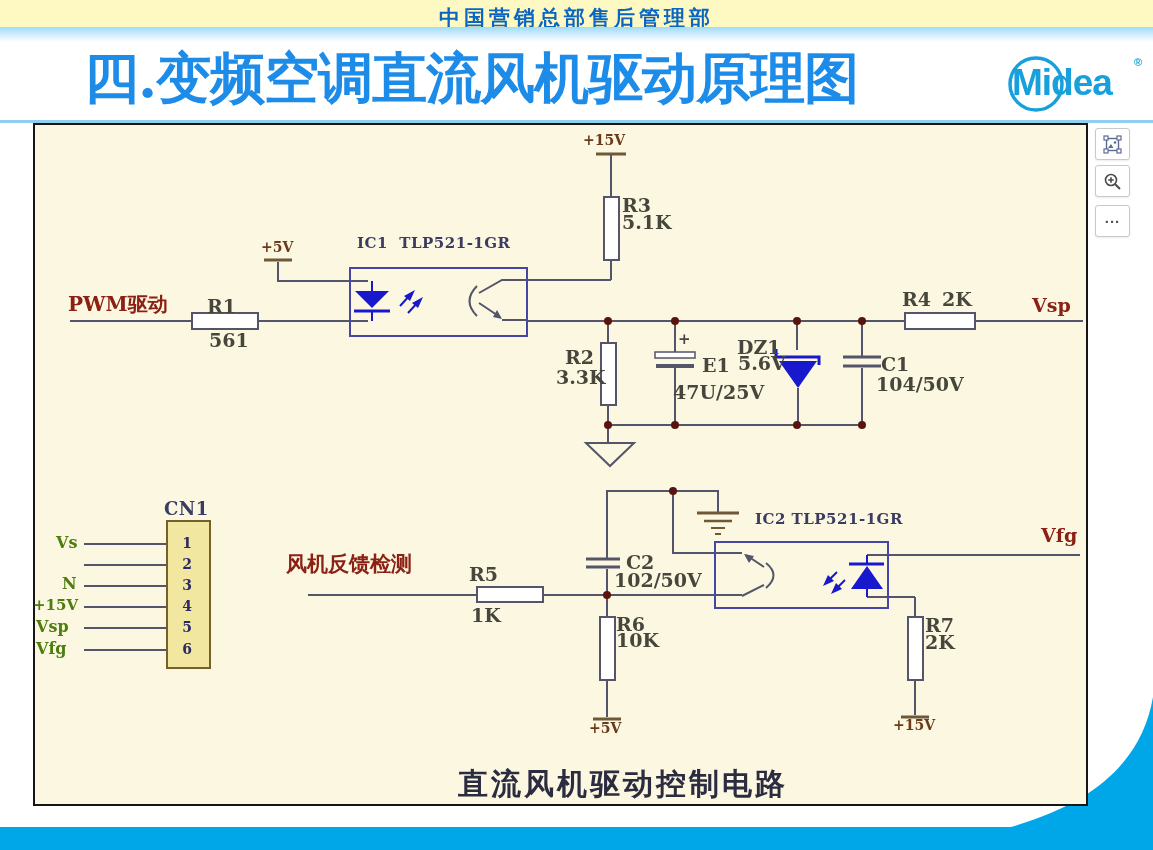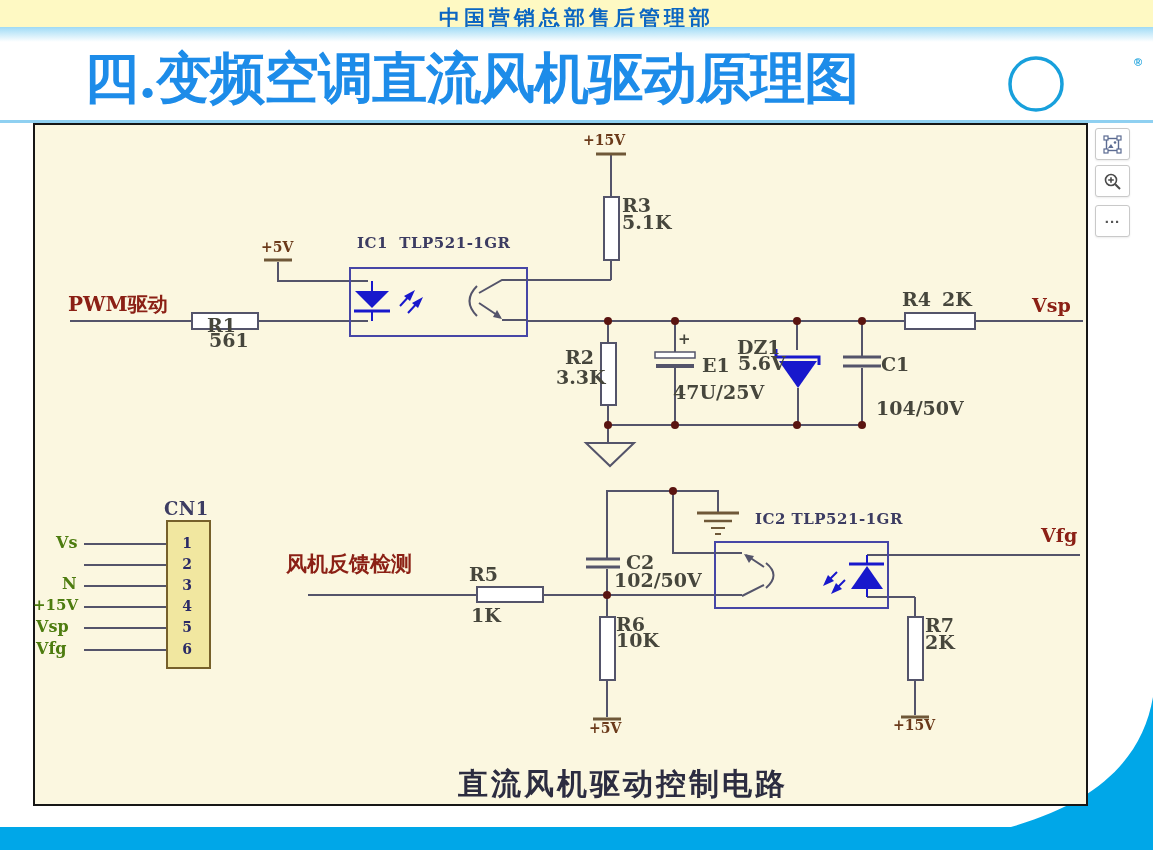--- a/index.html
+++ b/index.html
@@ -49,20 +49,21 @@
 <div class="abs" id="topbar">
   <div class="abs" id="topbar-text">中国营销总部售后管理部</div>
 </div>
 <div class="abs" id="topbar-fade"></div>
 <div class="abs" id="slide-title">四.变频空调直流风机驱动原理图</div>
 
 <div class="abs" id="logo">
   <svg width="150" height="66">
     <circle cx="36" cy="34" r="26" fill="none" stroke="#18a0dc" stroke-width="3.5"></circle>
   </svg>
+  <span class="abs" id="logo-text">Midea</span>
   <span class="abs" id="logo-reg">®</span>
 </div>
 <div class="abs" id="separator"></div>
 
 <div class="abs" id="bottom-band"></div>
 <svg class="abs" id="swoosh" width="153" height="160">
   <path d="M153,7 C142,70 96,115 0,140 L0,160 L153,160 Z" fill="#00a7e8"></path>
 </svg>
 
 <div class="abs" id="panel"></div>
@@ -180,36 +181,36 @@
     <circle cx="797" cy="425" r="4"></circle>
       <circle cx="862" cy="425" r="4"></circle>
     <circle cx="607" cy="595" r="4"></circle>
       <circle cx="673" cy="491" r="4"></circle>
   </g>
 </svg>
 
 <div class="abs" id="caption">直流风机驱动控制电路</div>
 <div id="labels">
     <span class="lbl lbl-net" style="left: 68px; top: 294px; font-size: 20px;">PWM驱动</span>
-    <span class="lbl lbl-ref" style="left: 207px; top: 297px; margin-top: 19px;">R1</span>
+    <span class="lbl lbl-ref" style="left: 207px; top: 297px;">R1</span>
     <span class="lbl lbl-ref" style="left: 209px; top: 331px;">561</span>
     <span class="lbl lbl-pwr" style="left: 261px; top: 240px;">+5V</span>
     <span class="lbl lbl-ic" style="left: 357px; top: 236px;">IC1  TLP521-1GR</span>
     <span class="lbl lbl-pwr" style="left: 583px; top: 133px;">+15V</span>
     <span class="lbl lbl-ref" style="left: 622px; top: 196px;">R3</span>
     <span class="lbl lbl-ref" style="left: 622px; top: 213px;">5.1K</span>
     <span class="lbl lbl-ref" style="left: 565px; top: 348px;">R2</span>
     <span class="lbl lbl-ref" style="left: 556px; top: 368px;">3.3K</span>
     <span class="lbl lbl-ref" style="left: 678px; top: 332px; font-size: 15px;">+</span>
     <span class="lbl lbl-ref" style="left: 702px; top: 356px;">E1</span>
     <span class="lbl lbl-ref" style="left: 673px; top: 383px;">47U/25V</span>
     <span class="lbl lbl-ref" style="left: 737px; top: 338px;">DZ1</span>
     <span class="lbl lbl-ref" style="left: 738px; top: 354px;">5.6V</span>
     <span class="lbl lbl-ref" style="left: 881px; top: 355px;">C1</span>
-    <span class="lbl lbl-ref" style="left: 876px; top: 375px; margin-top: 24px;">104/50V</span>
+    <span class="lbl lbl-ref" style="left: 876px; top: 375px;">104/50V</span>
     <span class="lbl lbl-ref" style="left: 902px; top: 290px;">R4</span>
     <span class="lbl lbl-ref" style="left: 942px; top: 290px;">2K</span>
     <span class="lbl lbl-net" style="left: 1032px; top: 296px;">Vsp</span>
     <span class="lbl lbl-net" style="left: 286px; top: 553px; font-size: 21px;">风机反馈检测</span>
     <span class="lbl lbl-ref" style="left: 469px; top: 565px;">R5</span>
     <span class="lbl lbl-ref" style="left: 471px; top: 606px;">1K</span>
     <span class="lbl lbl-ref" style="left: 626px; top: 553px;">C2</span>
     <span class="lbl lbl-ref" style="left: 614px; top: 571px;">102/50V</span>
     <span class="lbl lbl-ref" style="left: 616px; top: 615px;">R6</span>
     <span class="lbl lbl-ref" style="left: 616px; top: 631px;">10K</span>

